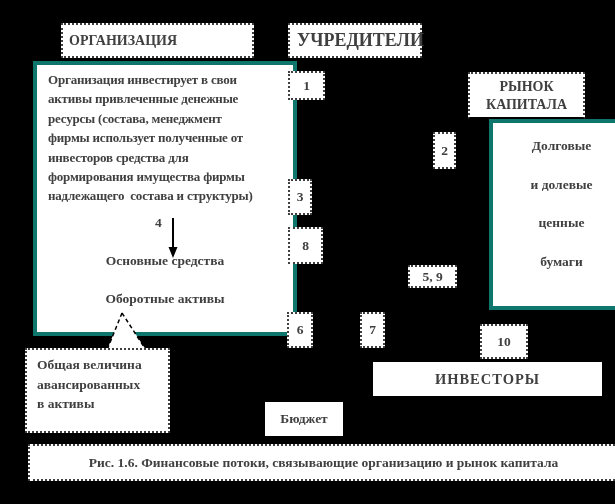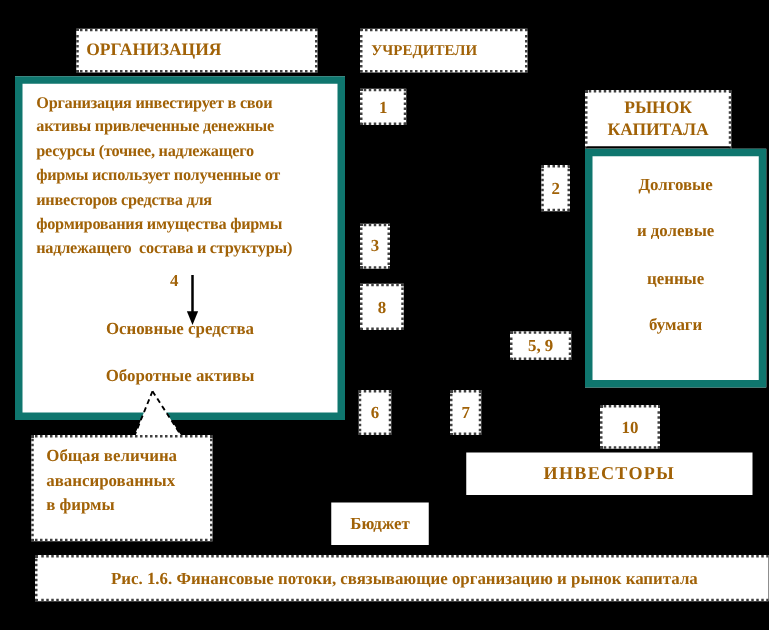--- a/index.html
+++ b/index.html
@@ -3,33 +3,33 @@
 <meta charset="utf-8">
 <style>
   html, body { margin:0; padding:0; background:#000; }
   .canvas {
     position: relative;
     width: 615px;
     height: 504px;
     background: #000000;
     font-family: "Liberation Serif", serif;
     font-weight: bold;
-    color: #a16207;
+    color: #404040;
     overflow: hidden;
     border-radius: 12px;
   }
   .wb { position: absolute; background: #ffffff; box-sizing: border-box; }
   .dotted { border: 2px dotted #3f3f3f; }
-  .solid  { border: 6px solid #0f766e; }
+  .solid  { border: 4px solid #0f766e; margin-left: 21px; }
   .center { display: flex; align-items: center; justify-content: center; }
   .vcenter { display: flex; align-items: center; }
 
   
   .org-label      { left:61px;  top:23px;  width:193px; height:35px; font-size:14px; padding-left:6px; }
-  .founders-label { left:288px; top:23px;  width:134px; height:35px; font-size:12px; padding-left:7px; }
+  .founders-label { left:288px; top:23px;  width:134px; height:35px; font-size:18px; padding-left:7px; }
 
   
   .desc-box { left:12px; top:61px; width:264px; height:275px; font-size:13px; }
   .desc-text { padding:5px 6px 0 11px; line-height:19.4px; letter-spacing:-0.2px; }
   .desc-line { white-space: pre; }
   .arrow4 { position:absolute; left:118px; top:151px; display:flex; align-items:flex-start; }
   .arrow4 .n4 { font-size:13.5px; line-height:14px; }
   .arrow4 svg { margin-left:5px; margin-top:2px; display:block; }
   .asset { position:absolute; left:0; width:100%; text-align:center; font-size:13.5px; }
   .asset.fixed   { top:188px; }
@@ -71,21 +71,21 @@
 
 <div class="canvas">
 
   <div class="wb dotted vcenter org-label">ОРГАНИЗАЦИЯ</div>
   <div class="wb dotted vcenter founders-label">УЧРЕДИТЕЛИ</div>
 
   <div class="wb solid desc-box">
     <div class="desc-text">
       <div class="desc-line">Организация инвестирует в свои</div>
       <div class="desc-line">активы привлеченные денежные</div>
-      <div class="desc-line">ресурсы (точнее, надлежащего</div>
+      <div class="desc-line">ресурсы (состава, менеджмент</div>
       <div class="desc-line">фирмы использует полученные от</div>
       <div class="desc-line">инвесторов средства для</div>
       <div class="desc-line">формирования имущества фирмы</div>
       <div class="desc-line">надлежащего  состава и структуры)</div>
     </div>
     <div class="arrow4">
       <span class="n4">4</span>
       <svg width="12" height="40" viewBox="0 0 12 40">
         <line x1="6" y1="0" x2="6" y2="31" stroke="#000" stroke-width="2"></line>
         <polygon points="6,40 1.5,29 10.5,29" fill="#000"></polygon>
@@ -120,18 +120,18 @@
 
   <svg class="wedge" viewBox="0 0 70 52">
     <polygon points="27,10 12,47 51,47" fill="#ffffff" stroke="none"></polygon>
     <line x1="27" y1="10" x2="12" y2="47" stroke="#000" stroke-width="1.5" stroke-dasharray="4,3"></line>
     <line x1="27" y1="10" x2="51" y2="47" stroke="#000" stroke-width="1.5" stroke-dasharray="4,3"></line>
   </svg>
 
   <div class="wb dotted callout-box">
     <div>Общая величина</div>
     <div>авансированных</div>
-    <div>в фирмы</div>
+    <div>в активы</div>
   </div>
 
   <div class="wb dotted center caption-box">Рис. 1.6. Финансовые потоки, связывающие организацию и рынок капитала</div>
 
 </div>
 
 </body></html>

